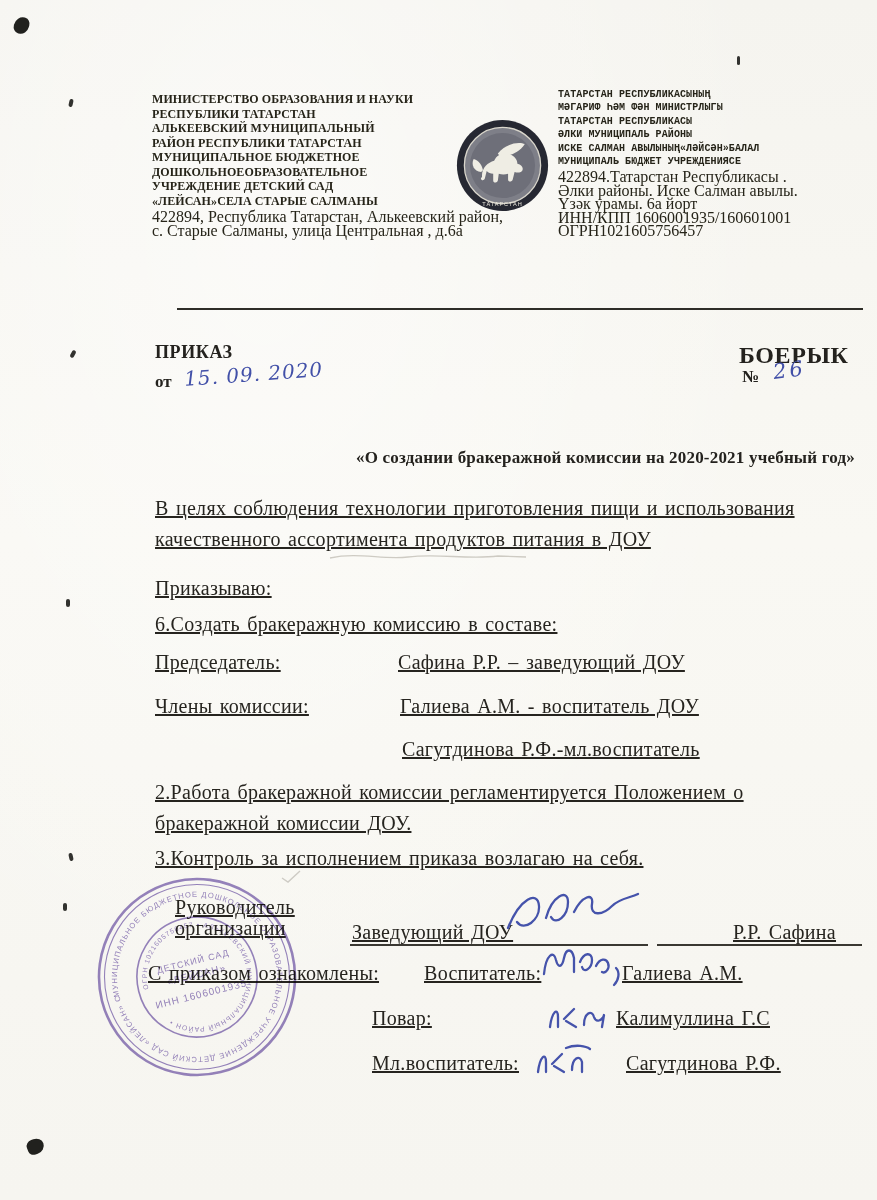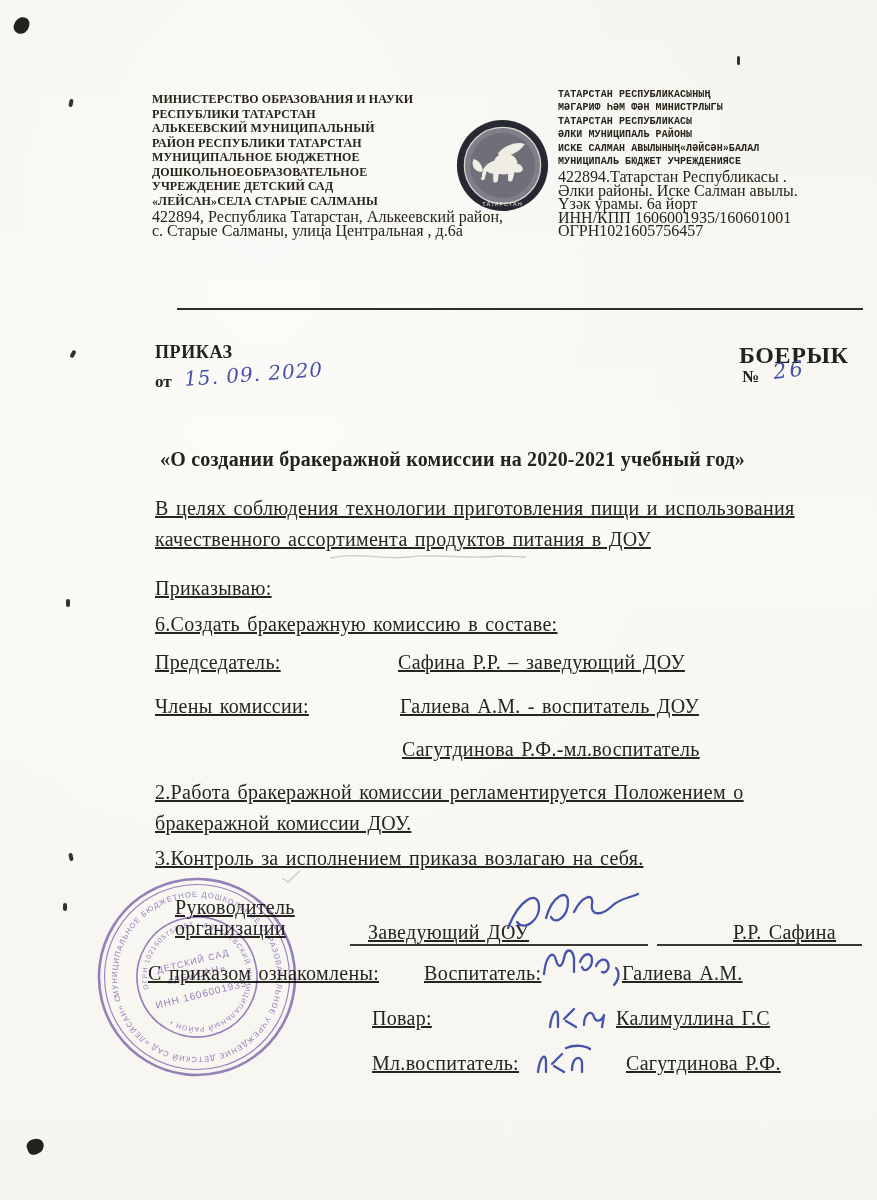--- a/index.html
+++ b/index.html
@@ -90,21 +90,21 @@
 
   <div class="t rule" style="left:177px;top:308px;width:686px;height:2px"></div>
 
   <div class="t b" style="left:155px;top:342px;font-size:18px;letter-spacing:.6px">ПРИКАЗ</div>
   <div class="t b" style="left:739px;top:342px;font-size:24px;letter-spacing:.6px">БОЕРЫК</div>
   <div class="t b" style="left:155px;top:372px;font-size:17px">от</div>
   <div class="t hand" style="left:184px;top:362px;font-size:20px;letter-spacing:1px;transform:rotate(-4deg)">15. 09. 2020</div>
   <div class="t b" style="left:742px;top:367px;font-size:17px">№</div>
   <div class="t hand" style="left:773px;top:358px;font-size:21px;letter-spacing:3px;transform:rotate(-7deg)">26</div>
 
-  <div class="t b" style="left:160px;top:448px;width:672px;text-align:left;font-size:20px;letter-spacing:.2px">«О создании бракеражной комиссии на 2020-2021 учебный год»</div>
+  <div class="t b" style="left:183px;top:448px;width:672px;text-align:right;font-size:17px;letter-spacing:.2px">«О создании бракеражной комиссии на 2020-2021 учебный год»</div>
 
   <div class="t body-text" style="left:155px;top:497px">В целях соблюдения технологии приготовления пищи и использования</div>
   <div class="t body-text" style="left:155px;top:528px">качественного ассортимента продуктов питания в ДОУ</div>
 
   <svg class="pencil" style="left:328px;top:551px" width="200" height="12" viewBox="0 0 200 12">
     <path d="M2 7 C30 1 55 9 80 6 C110 2 140 9 170 5 L198 6" stroke="#a39e92" stroke-width="1.3" fill="none"></path>
   </svg>
 
   <div class="t body-text" style="left:155px;top:577px">Приказываю:</div>
   <div class="t body-text" style="left:155px;top:613px">6.Создать бракеражную комиссию в составе:</div>
@@ -119,21 +119,21 @@
   <div class="t body-text" style="left:155px;top:812px">бракеражной комиссии ДОУ.</div>
   <div class="t body-text" style="left:155px;top:847px">3.Контроль за исполнением приказа возлагаю на себя.</div>
 
   <svg class="pencil" style="left:280px;top:868px;opacity:.4" width="22" height="16" viewBox="0 0 22 16">
     <path d="M2 10 L8 14 L20 3" stroke="#8f8a80" stroke-width="1.4" fill="none"></path>
   </svg>
 
   <div class="t body-text" style="left:175px;top:896px">Руководитель</div>
   <div class="t body-text" style="left:175px;top:917px">организации</div>
 
-  <div class="t body-text" style="left:368px;top:921px">Заведующий ДОУ</div>
+  <div class="t body-text" style="left:352px;top:921px">Заведующий ДОУ</div>
   <div class="sig-line" style="left:350px;top:944px;width:298px"></div>
   <div class="t body-text" style="left:733px;top:921px">Р.Р. Сафина</div>
   <div class="sig-line" style="left:657px;top:944px;width:205px"></div>
 
   <svg class="t sig" style="left:498px;top:884px" width="150" height="58" viewBox="0 0 150 58">
     <path d="M10 44 C22 14 40 6 41 22 C42 36 26 48 19 38 M48 34 C54 12 70 4 70 18 C70 32 58 42 53 33 M76 28 C84 12 96 8 94 20 C92 32 104 32 114 22 C122 14 132 14 140 10"></path>
   </svg>
 
   <div class="t body-text" style="left:148px;top:962px">С  приказом ознакомлены:</div>
 

